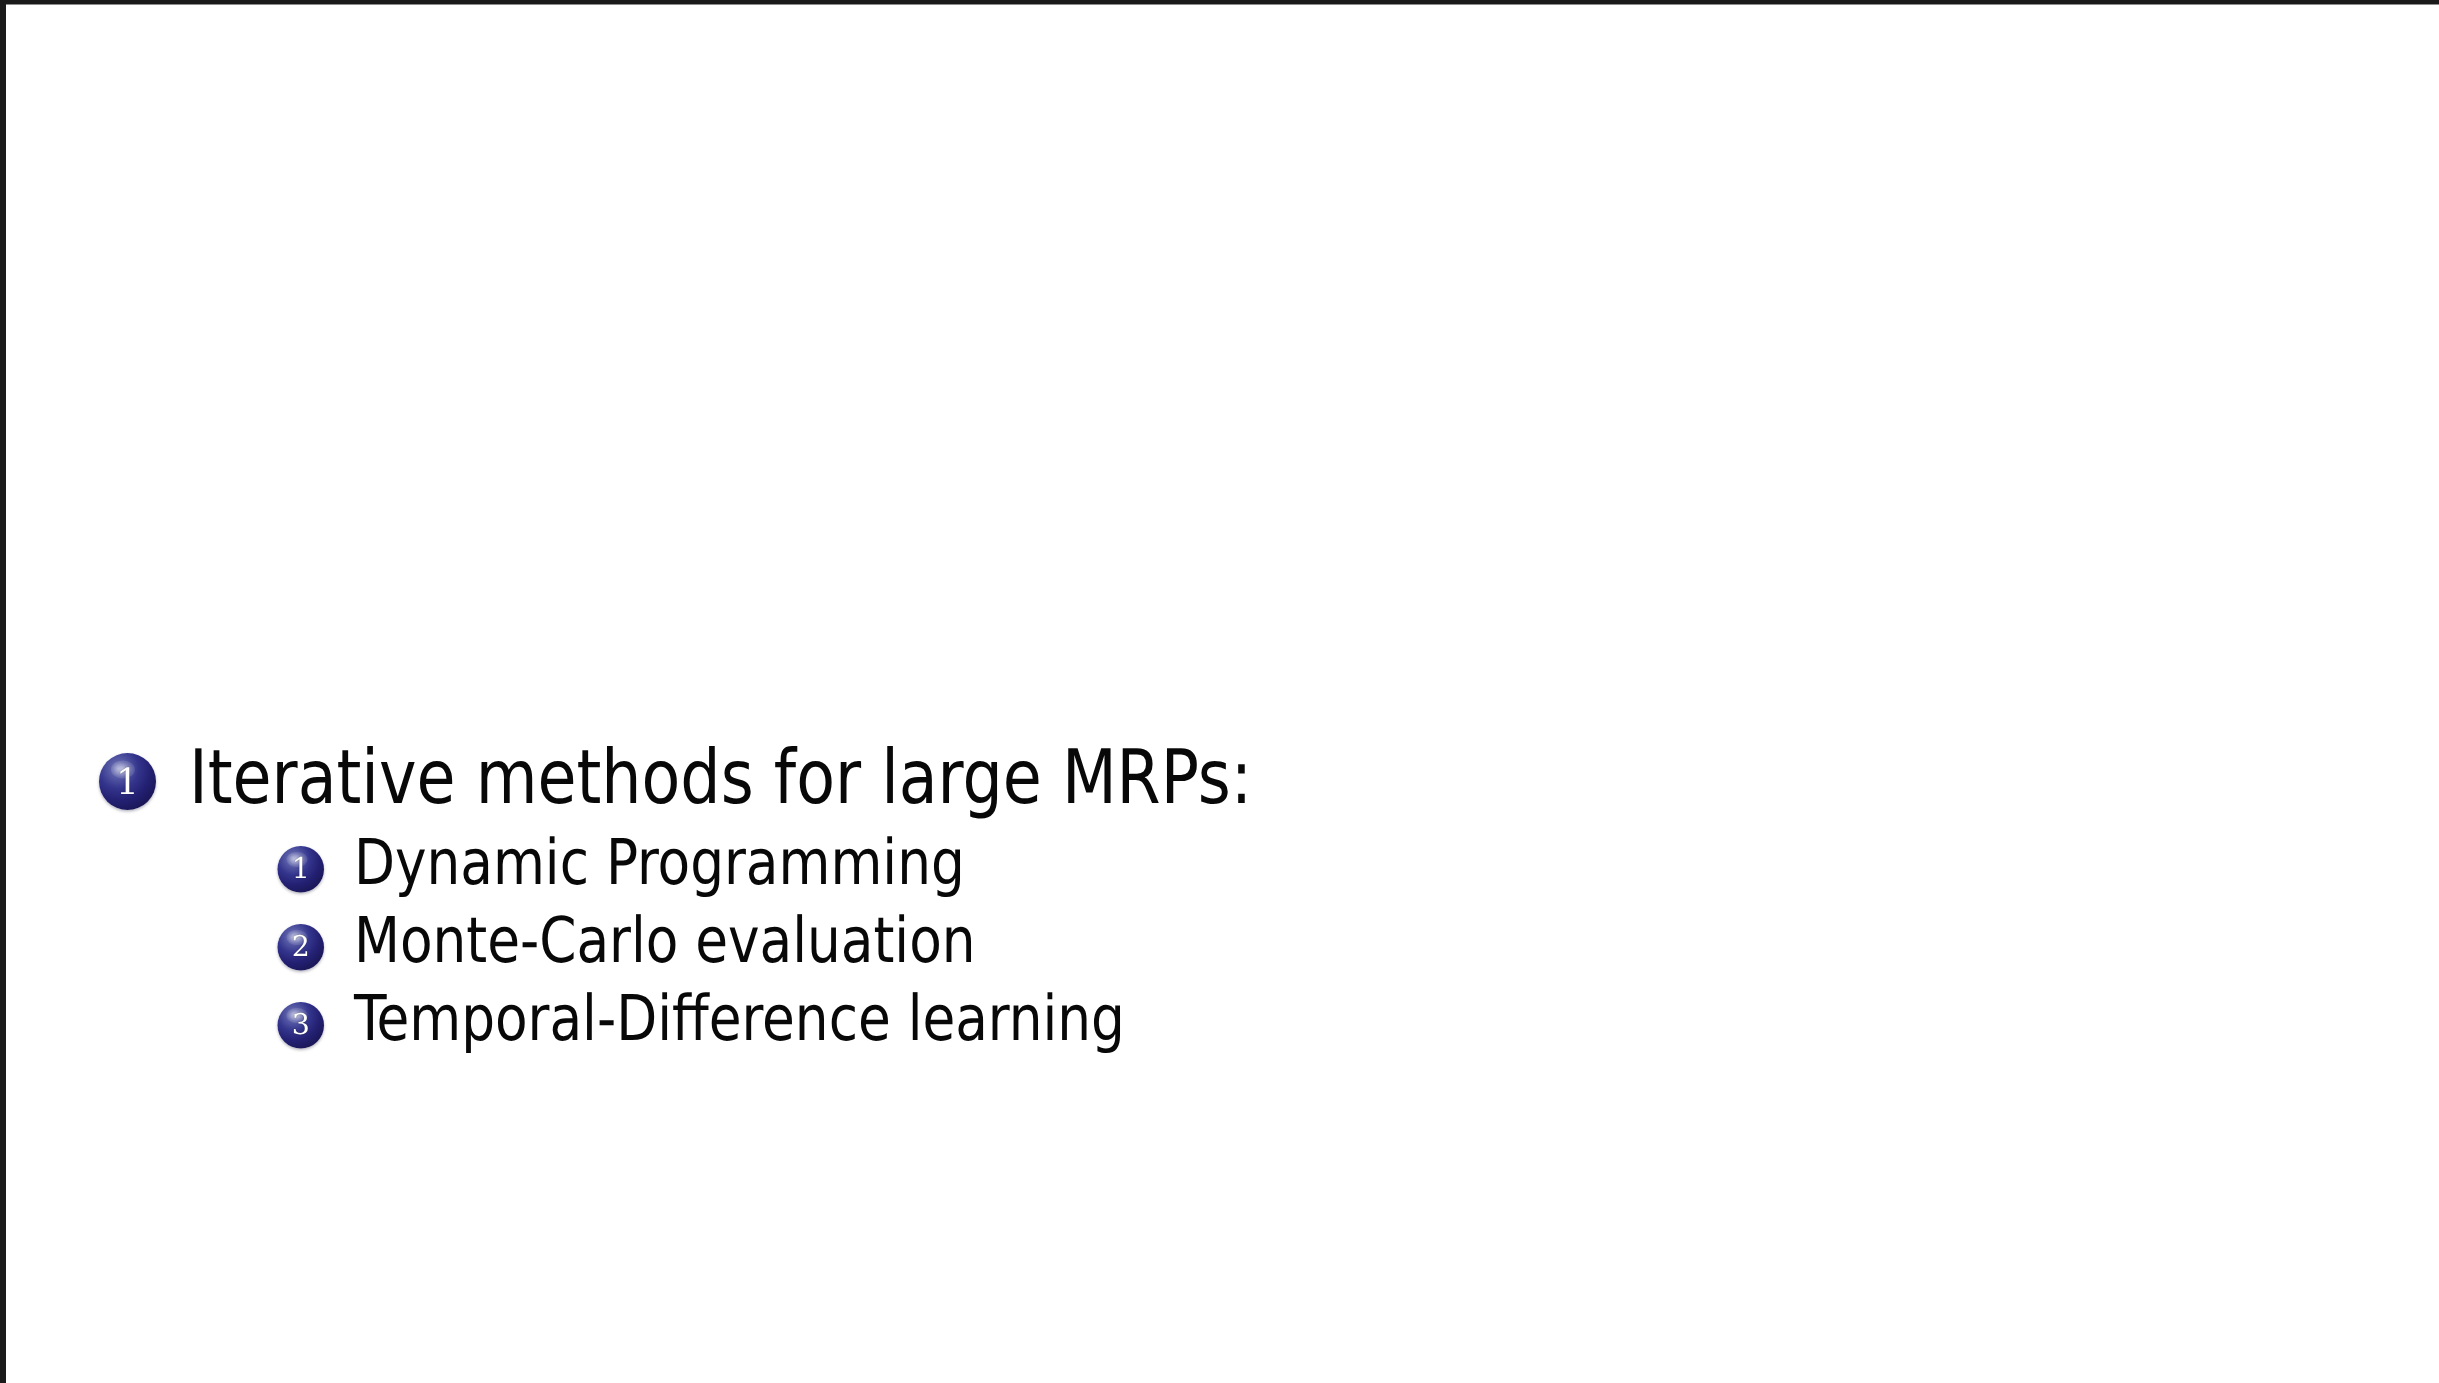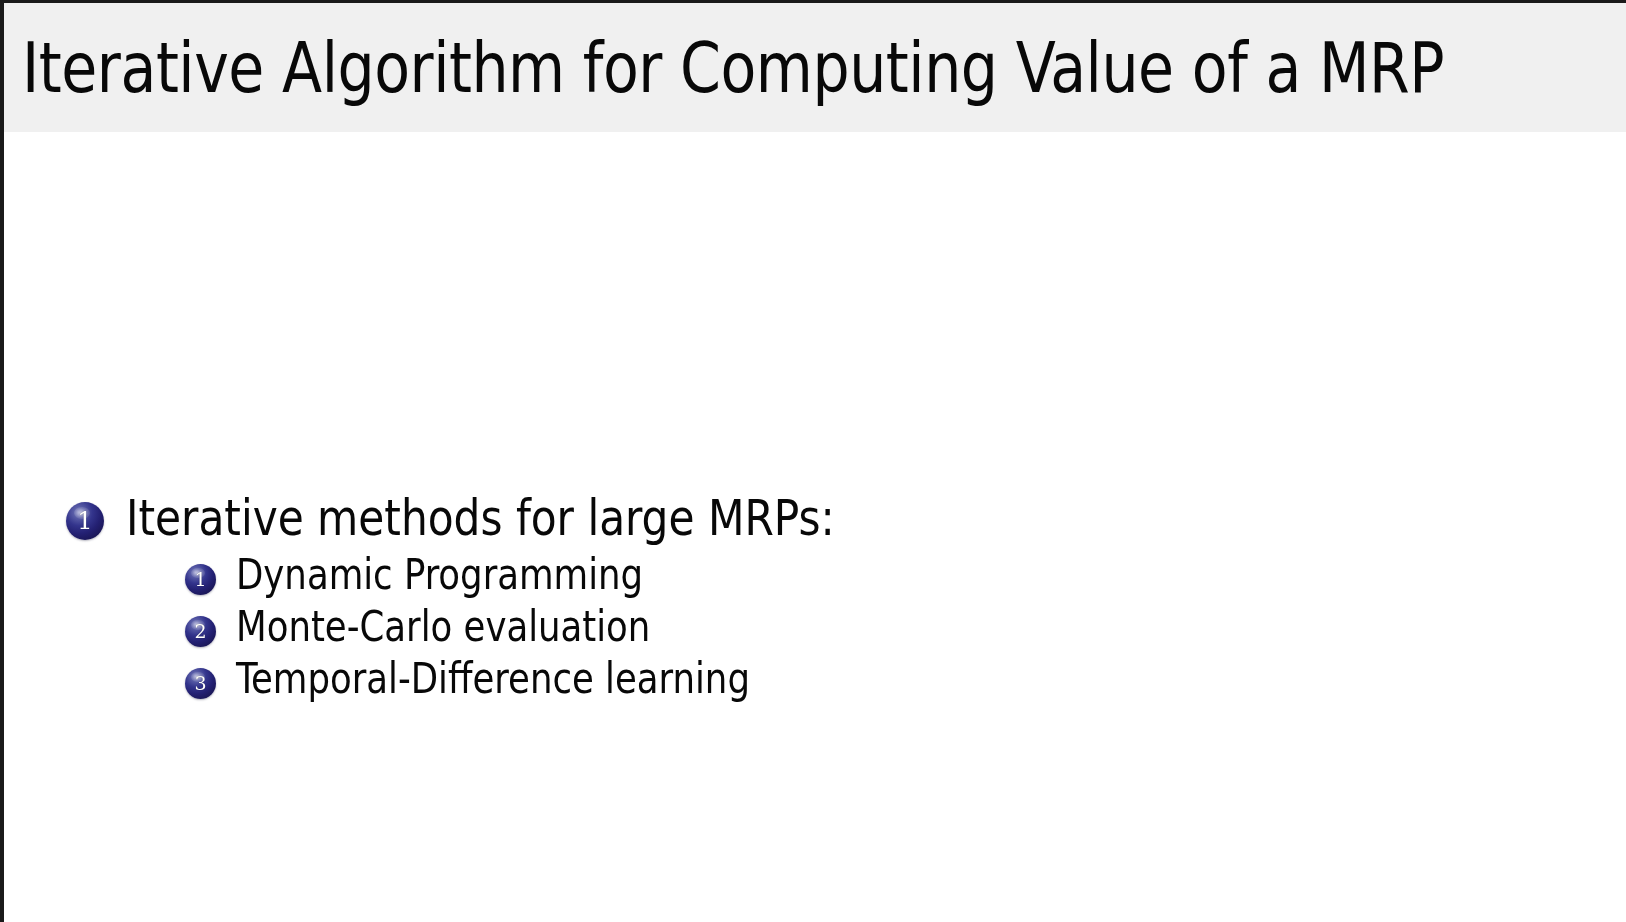--- a/index.html
+++ b/index.html
@@ -138,23 +138,20 @@
     position: relative;
     z-index: 2;
     line-height: 1;
   }
 </style>
 </head>
 <body>
 
 <div id="slide">
 
-  <div id="titlebar">
-    <div id="title-text">Iterative Algorithm for Computing Value of a MRP</div>
-  </div>
 
   <div id="body">
 
     <div class="outline">
 
       <div class="lvl1-item">
         <span class="ball big">
           <span class="sheen"></span>
           <span class="num">1</span>
         </span>

